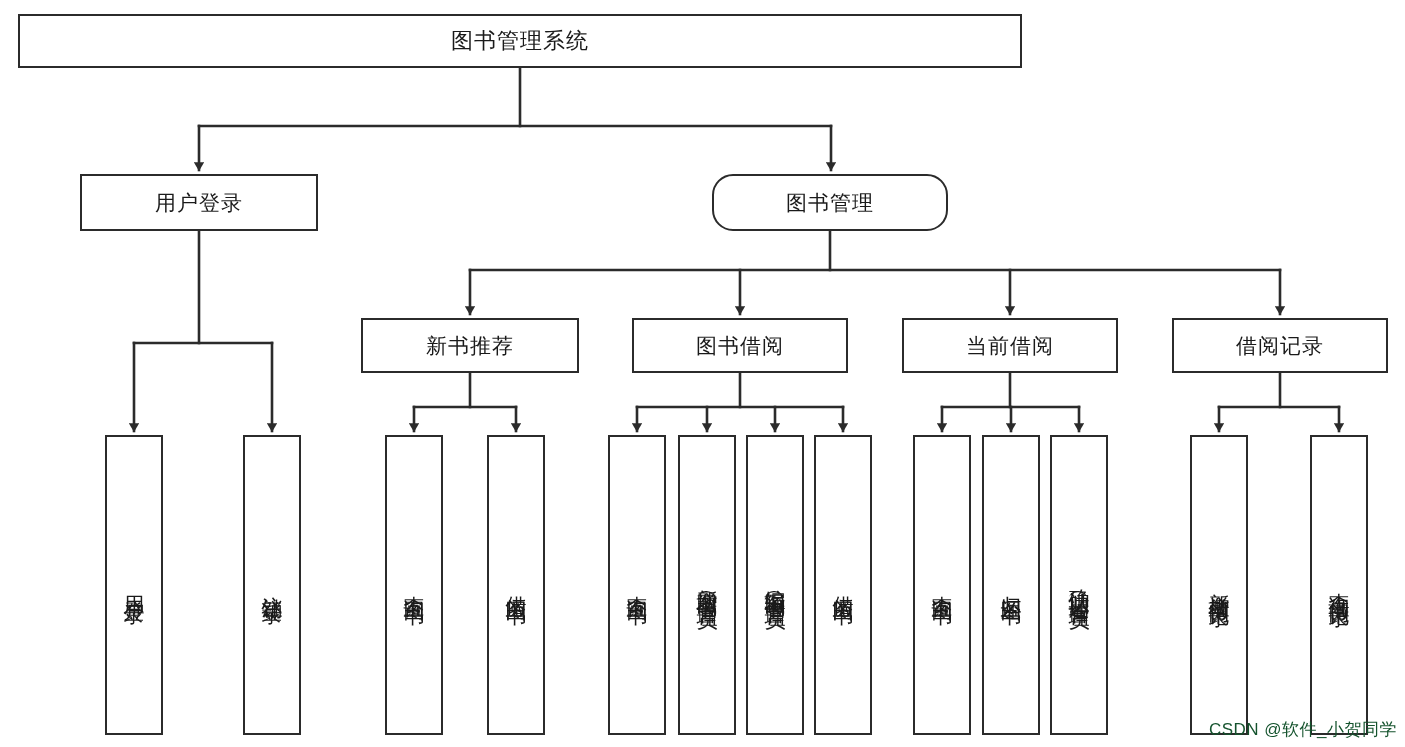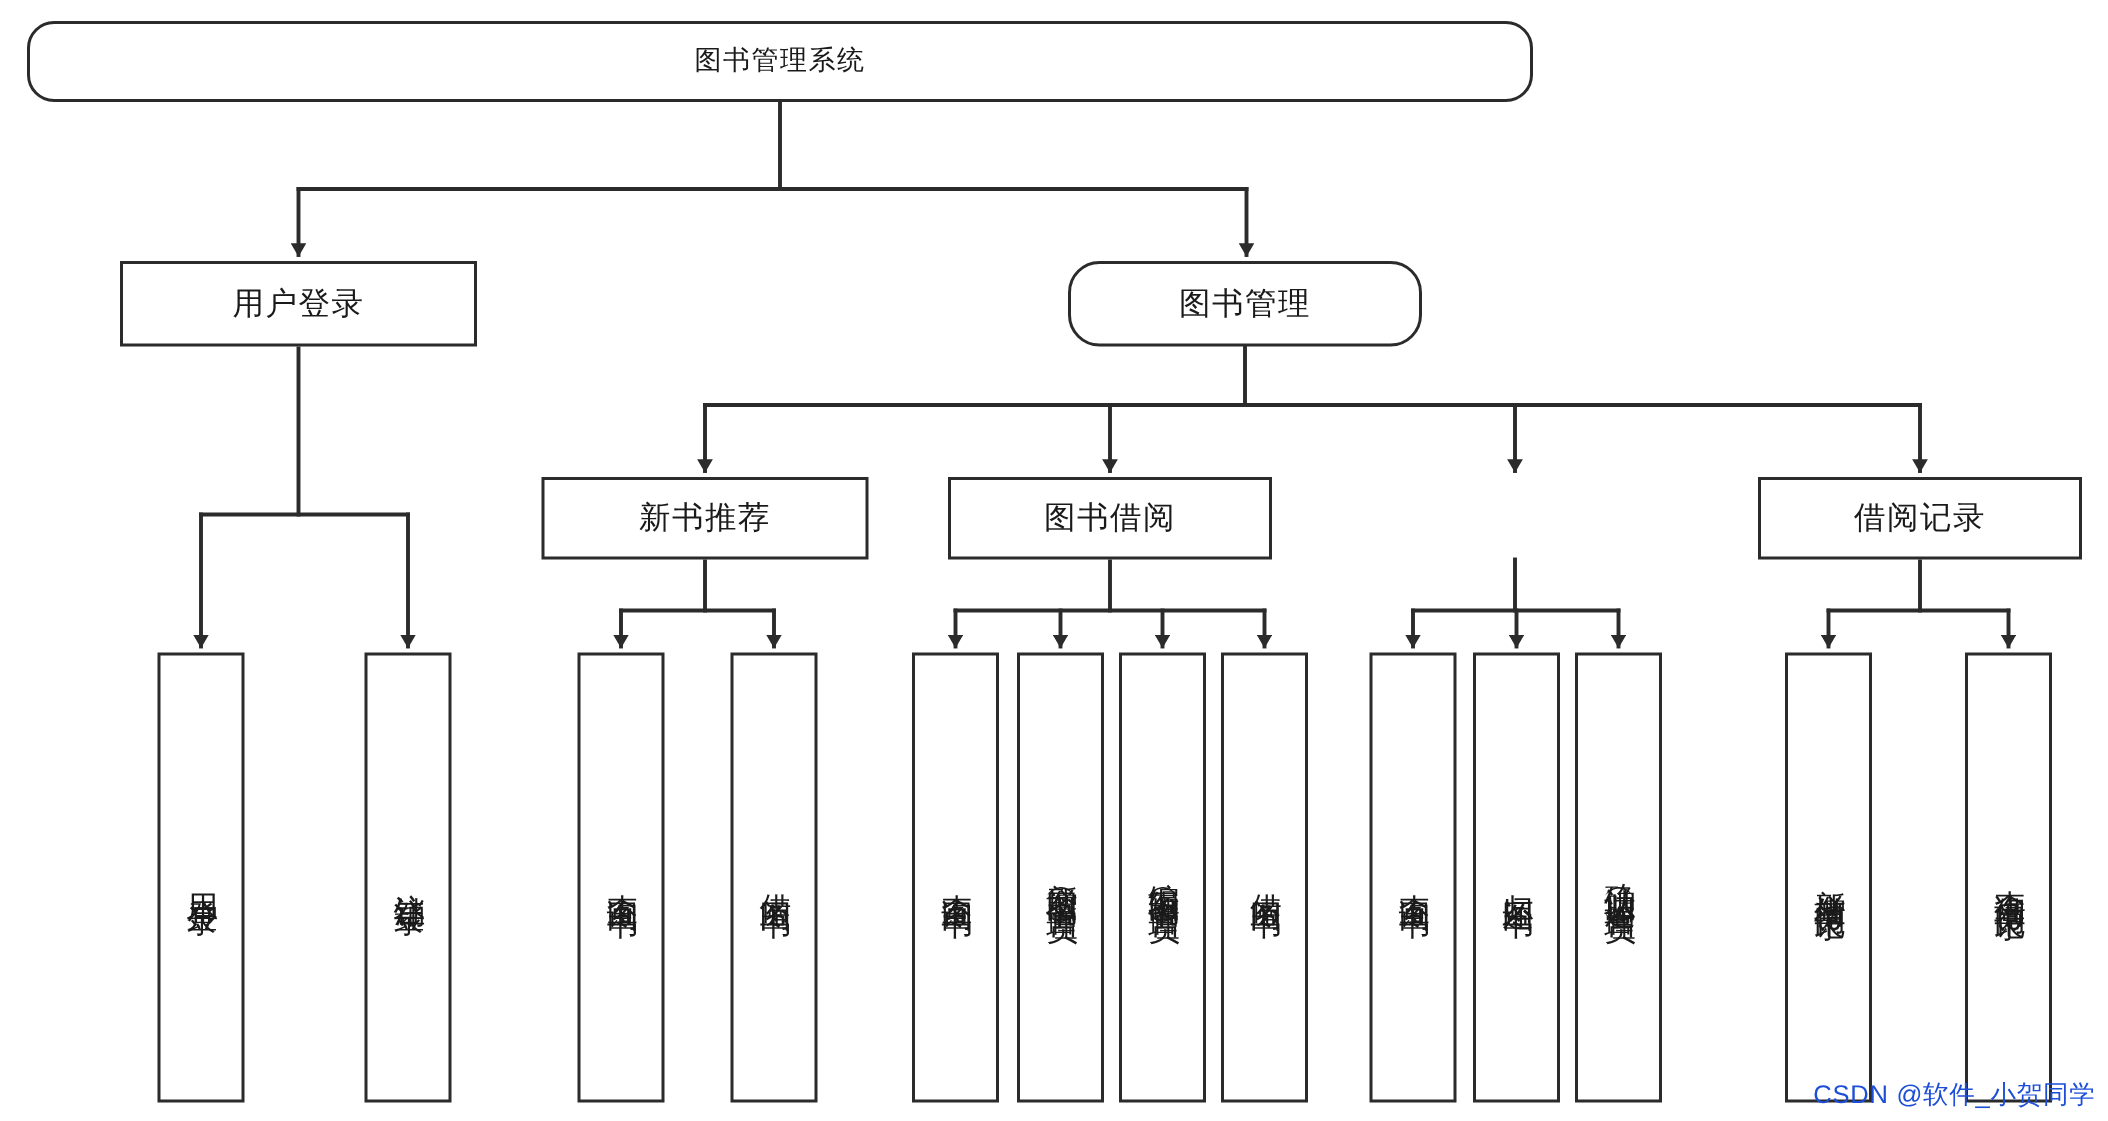--- a/index.html
+++ b/index.html
@@ -36,43 +36,42 @@
     justify-content: center;
     text-align: center;
     color: #1a1a1a;
   }
   .node.h {
     font-size: 21px;
     letter-spacing: 1px;
     line-height: 1.2;
   }
   .node.root {
-    font-size: 18px;
-    border-radius: 18px;
+    font-size: 22px;
   }
   .node.v {
     font-size: 21px;
     writing-mode: vertical-rl;
     text-orientation: upright;
     letter-spacing: 3px;
     line-height: 1.05;
     padding: 4px 0;
   }
   .node.v .vtext {
     writing-mode: vertical-rl;
     text-orientation: upright;
     display: block;
     max-height: 100%;
   }
   .wm {
     position: absolute;
     right: 8px;
     bottom: 6px;
     font-size: 17px;
-    color: #1d4ed8;
+    color: #14532d;
     letter-spacing: 0.5px;
     white-space: nowrap;
     text-align: center;
   }
 </style>
 </head>
 <body>
 
 <div id="canvas">
 
@@ -136,20 +135,23 @@
   <div class="node h" style="left:712px; top:174px; width:236px; height:57px;border-radius:21px;">
     <span>图书管理</span>
   </div>
 
   <div class="node h" style="left:632px; top:318px; width:216px; height:55px;">
     <span>图书借阅</span>
   </div>
   <div class="node h" style="left:361px; top:318px; width:218px; height:55px;">
     <span>新书推荐</span>
   </div>
+  <div class="node h" style="left:902px; top:318px; width:216px; height:55px;">
+    <span>当前借阅</span>
+  </div>
   <div class="node h" style="left:1172px; top:318px; width:216px; height:55px;">
     <span>借阅记录</span>
   </div>
 
   <div class="node v" style="left:105px; top:435px; width:58px; height:300px;">
     <span class="vtext">用户登录</span>
   </div>
   <div class="node v" style="left:243px; top:435px; width:58px; height:300px;">
     <span class="vtext">注销登录</span>
   </div>

